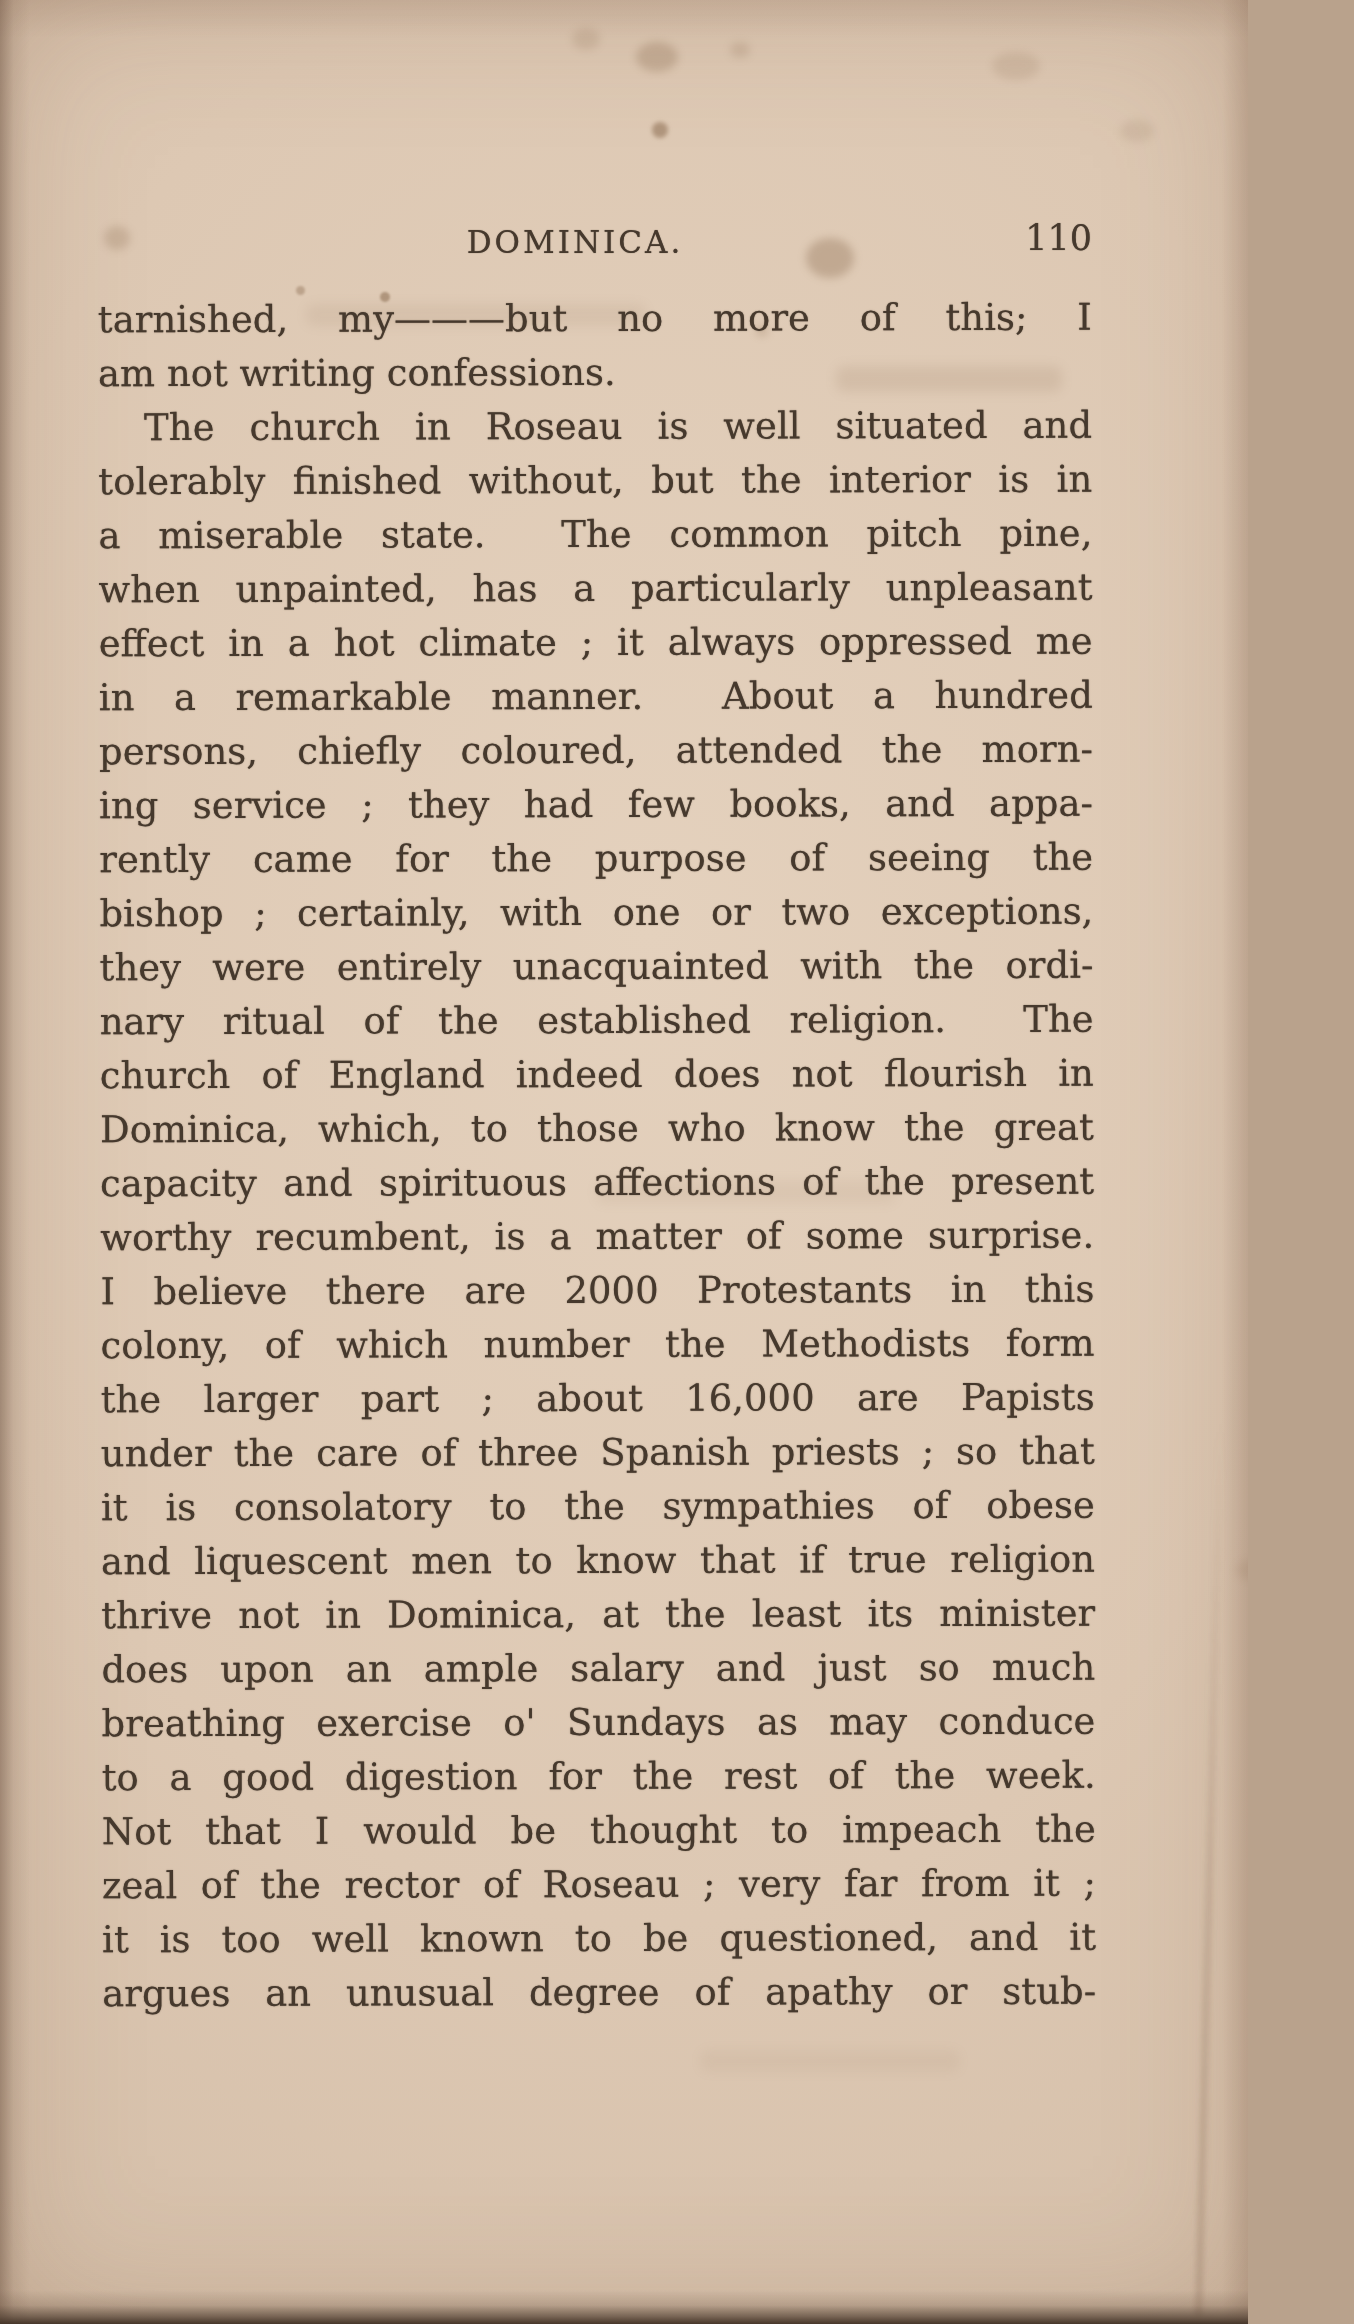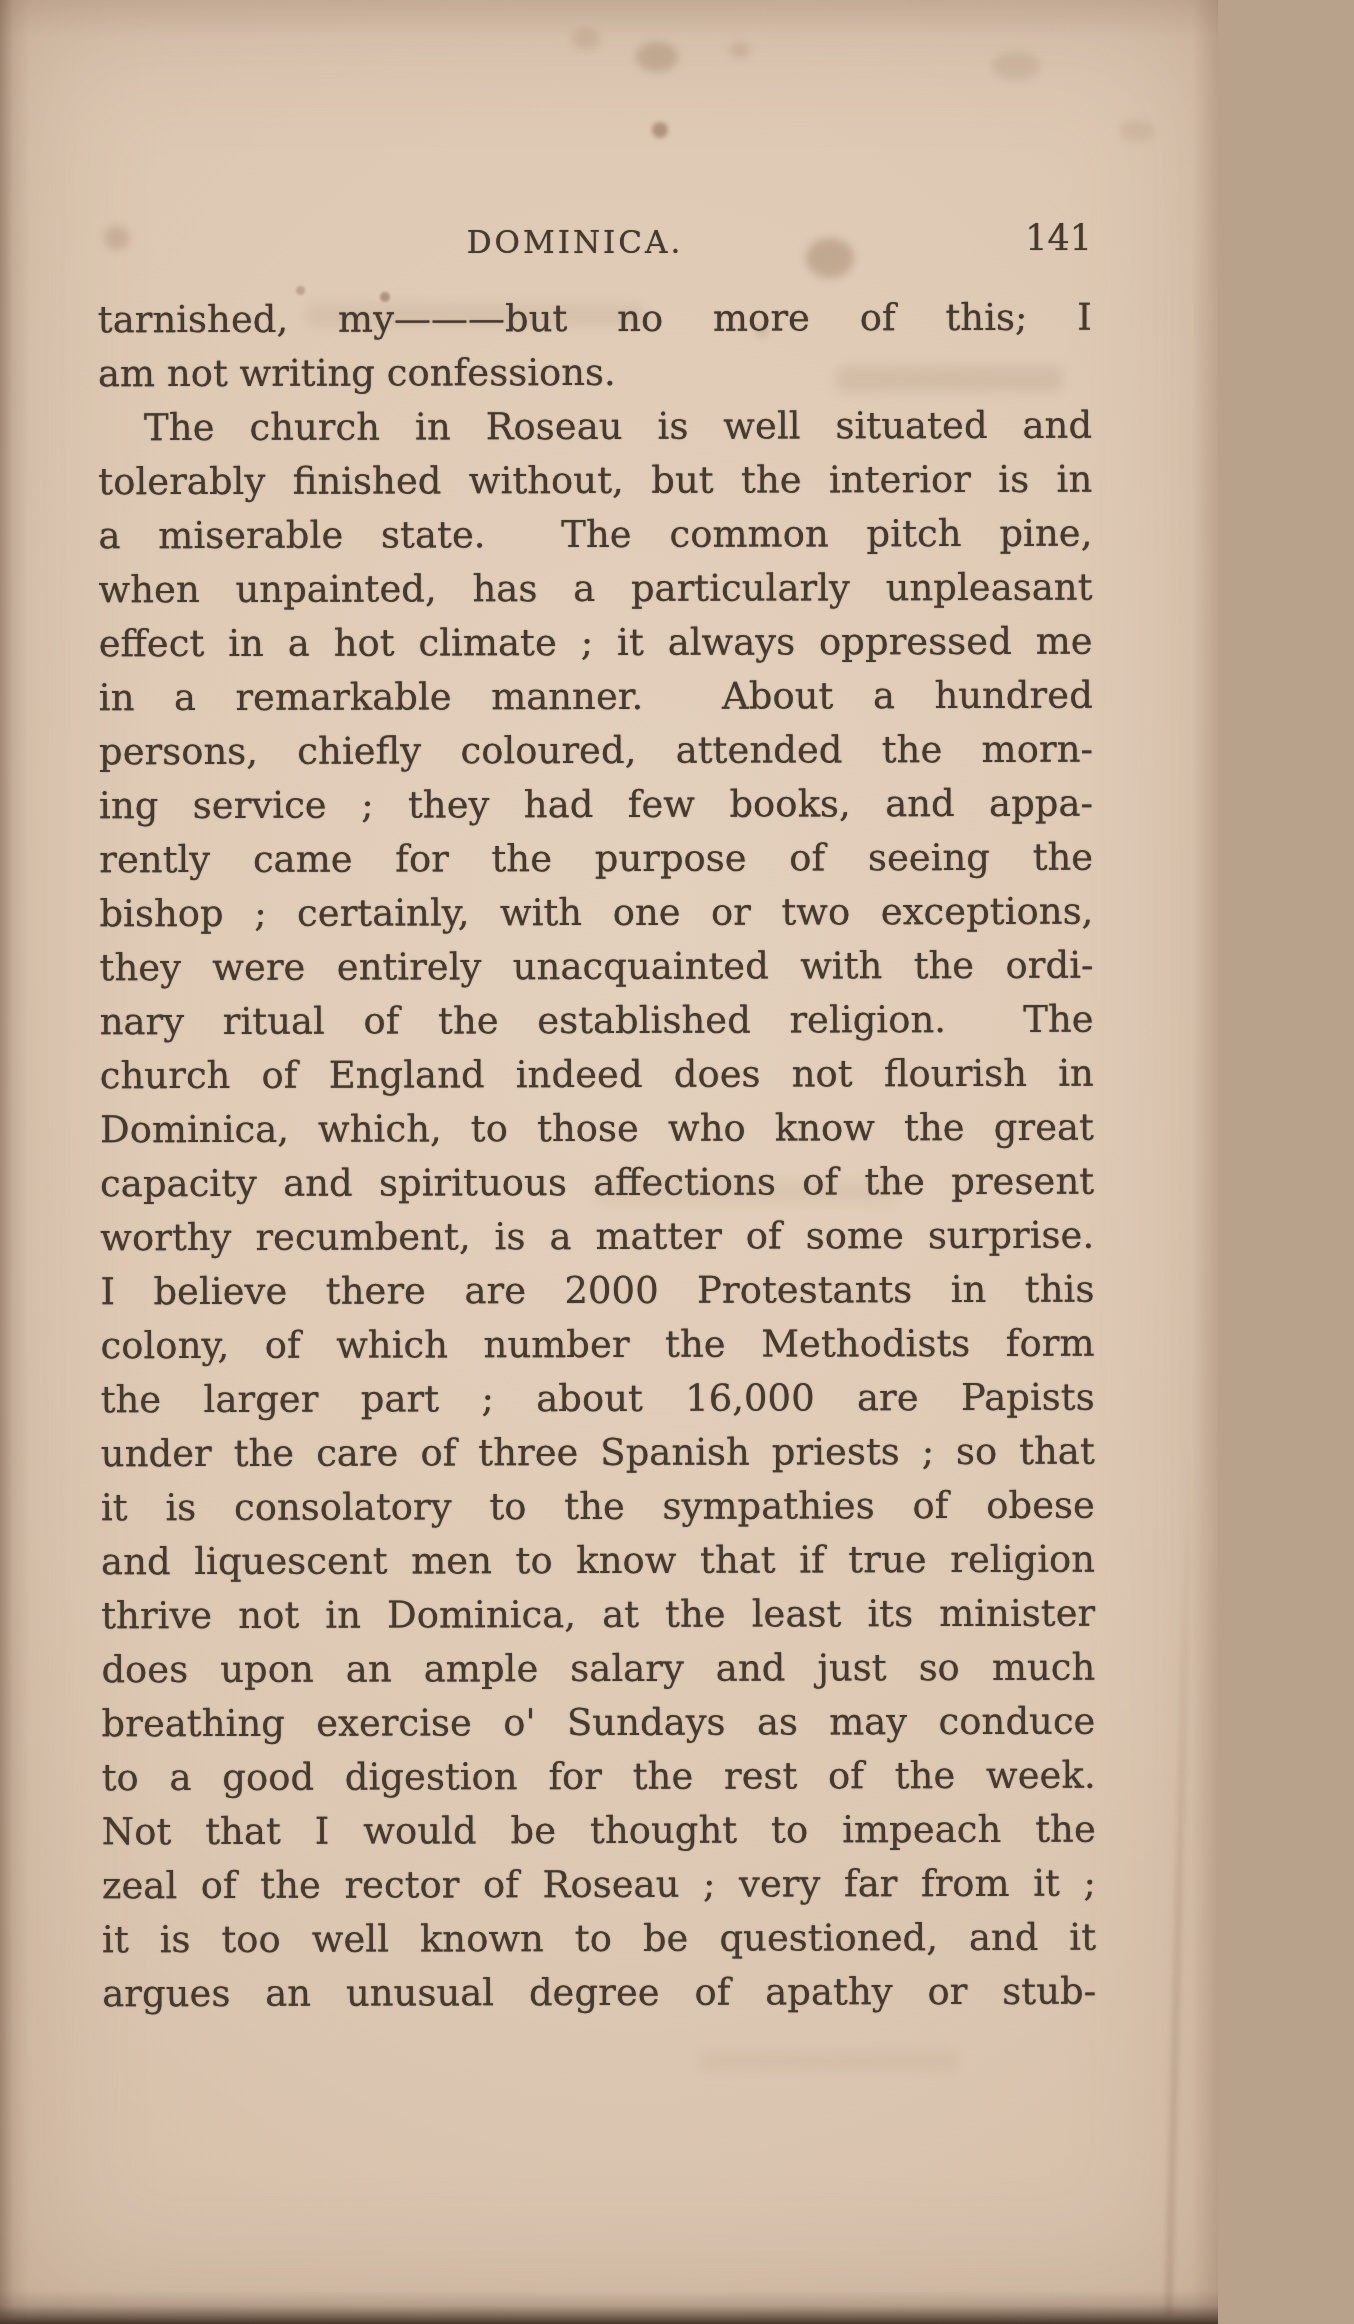--- a/index.html
+++ b/index.html
@@ -10,20 +10,21 @@
     width: 1218px;
     height: 2324px;
     overflow: hidden;
     background:
       radial-gradient(ellipse 130% 95% at 52% 40%,
         var(--paper, #e4d1bd) 0%,
         #ddc8b3 45%,
         #d5bfa9 72%,
         var(--paper-edge, #c9b099) 100%);
     box-shadow: inset 0 0 140px rgba(128, 94, 68, 0.28);
+    padding-left: 30px;
   }
 
   
   .left-edge {
     position: absolute; left: 0; top: 0; bottom: 0; width: 30px;
     background: linear-gradient(90deg, rgba(84,58,42,0.38), rgba(84,58,42,0.10) 45%, rgba(84,58,42,0));
   }
   .top-edge {
     position: absolute; left: 0; right: 0; top: 0; height: 38px;
     background: linear-gradient(180deg, rgba(118,84,62,0.14), rgba(118,84,62,0));
@@ -129,21 +130,21 @@
   <div class="spot sp11"></div>
   <div class="spot sp12"></div>
 
   <div class="showthrough st1"></div>
   <div class="showthrough st2"></div>
   <div class="showthrough st3"></div>
   <div class="showthrough st4"></div>
 
   <div class="header">
     <span class="running-title">DOMINICA.</span>
-    <span class="page-number">141</span>
+    <span class="page-number">110</span>
   </div>
 
   <div class="page-body" id="page-body">
       <div class="line">tarnished, my———but no more of this; I</div>
       <div class="line no-just">am not writing confessions.</div>
       <div class="line indent">The church in Roseau is well situated and</div>
       <div class="line">tolerably finished without, but the interior is in</div>
       <div class="line">a miserable state.  The common pitch pine,</div>
       <div class="line">when unpainted, has a particularly unpleasant</div>
       <div class="line">effect in a hot climate ; it always oppressed me</div>

